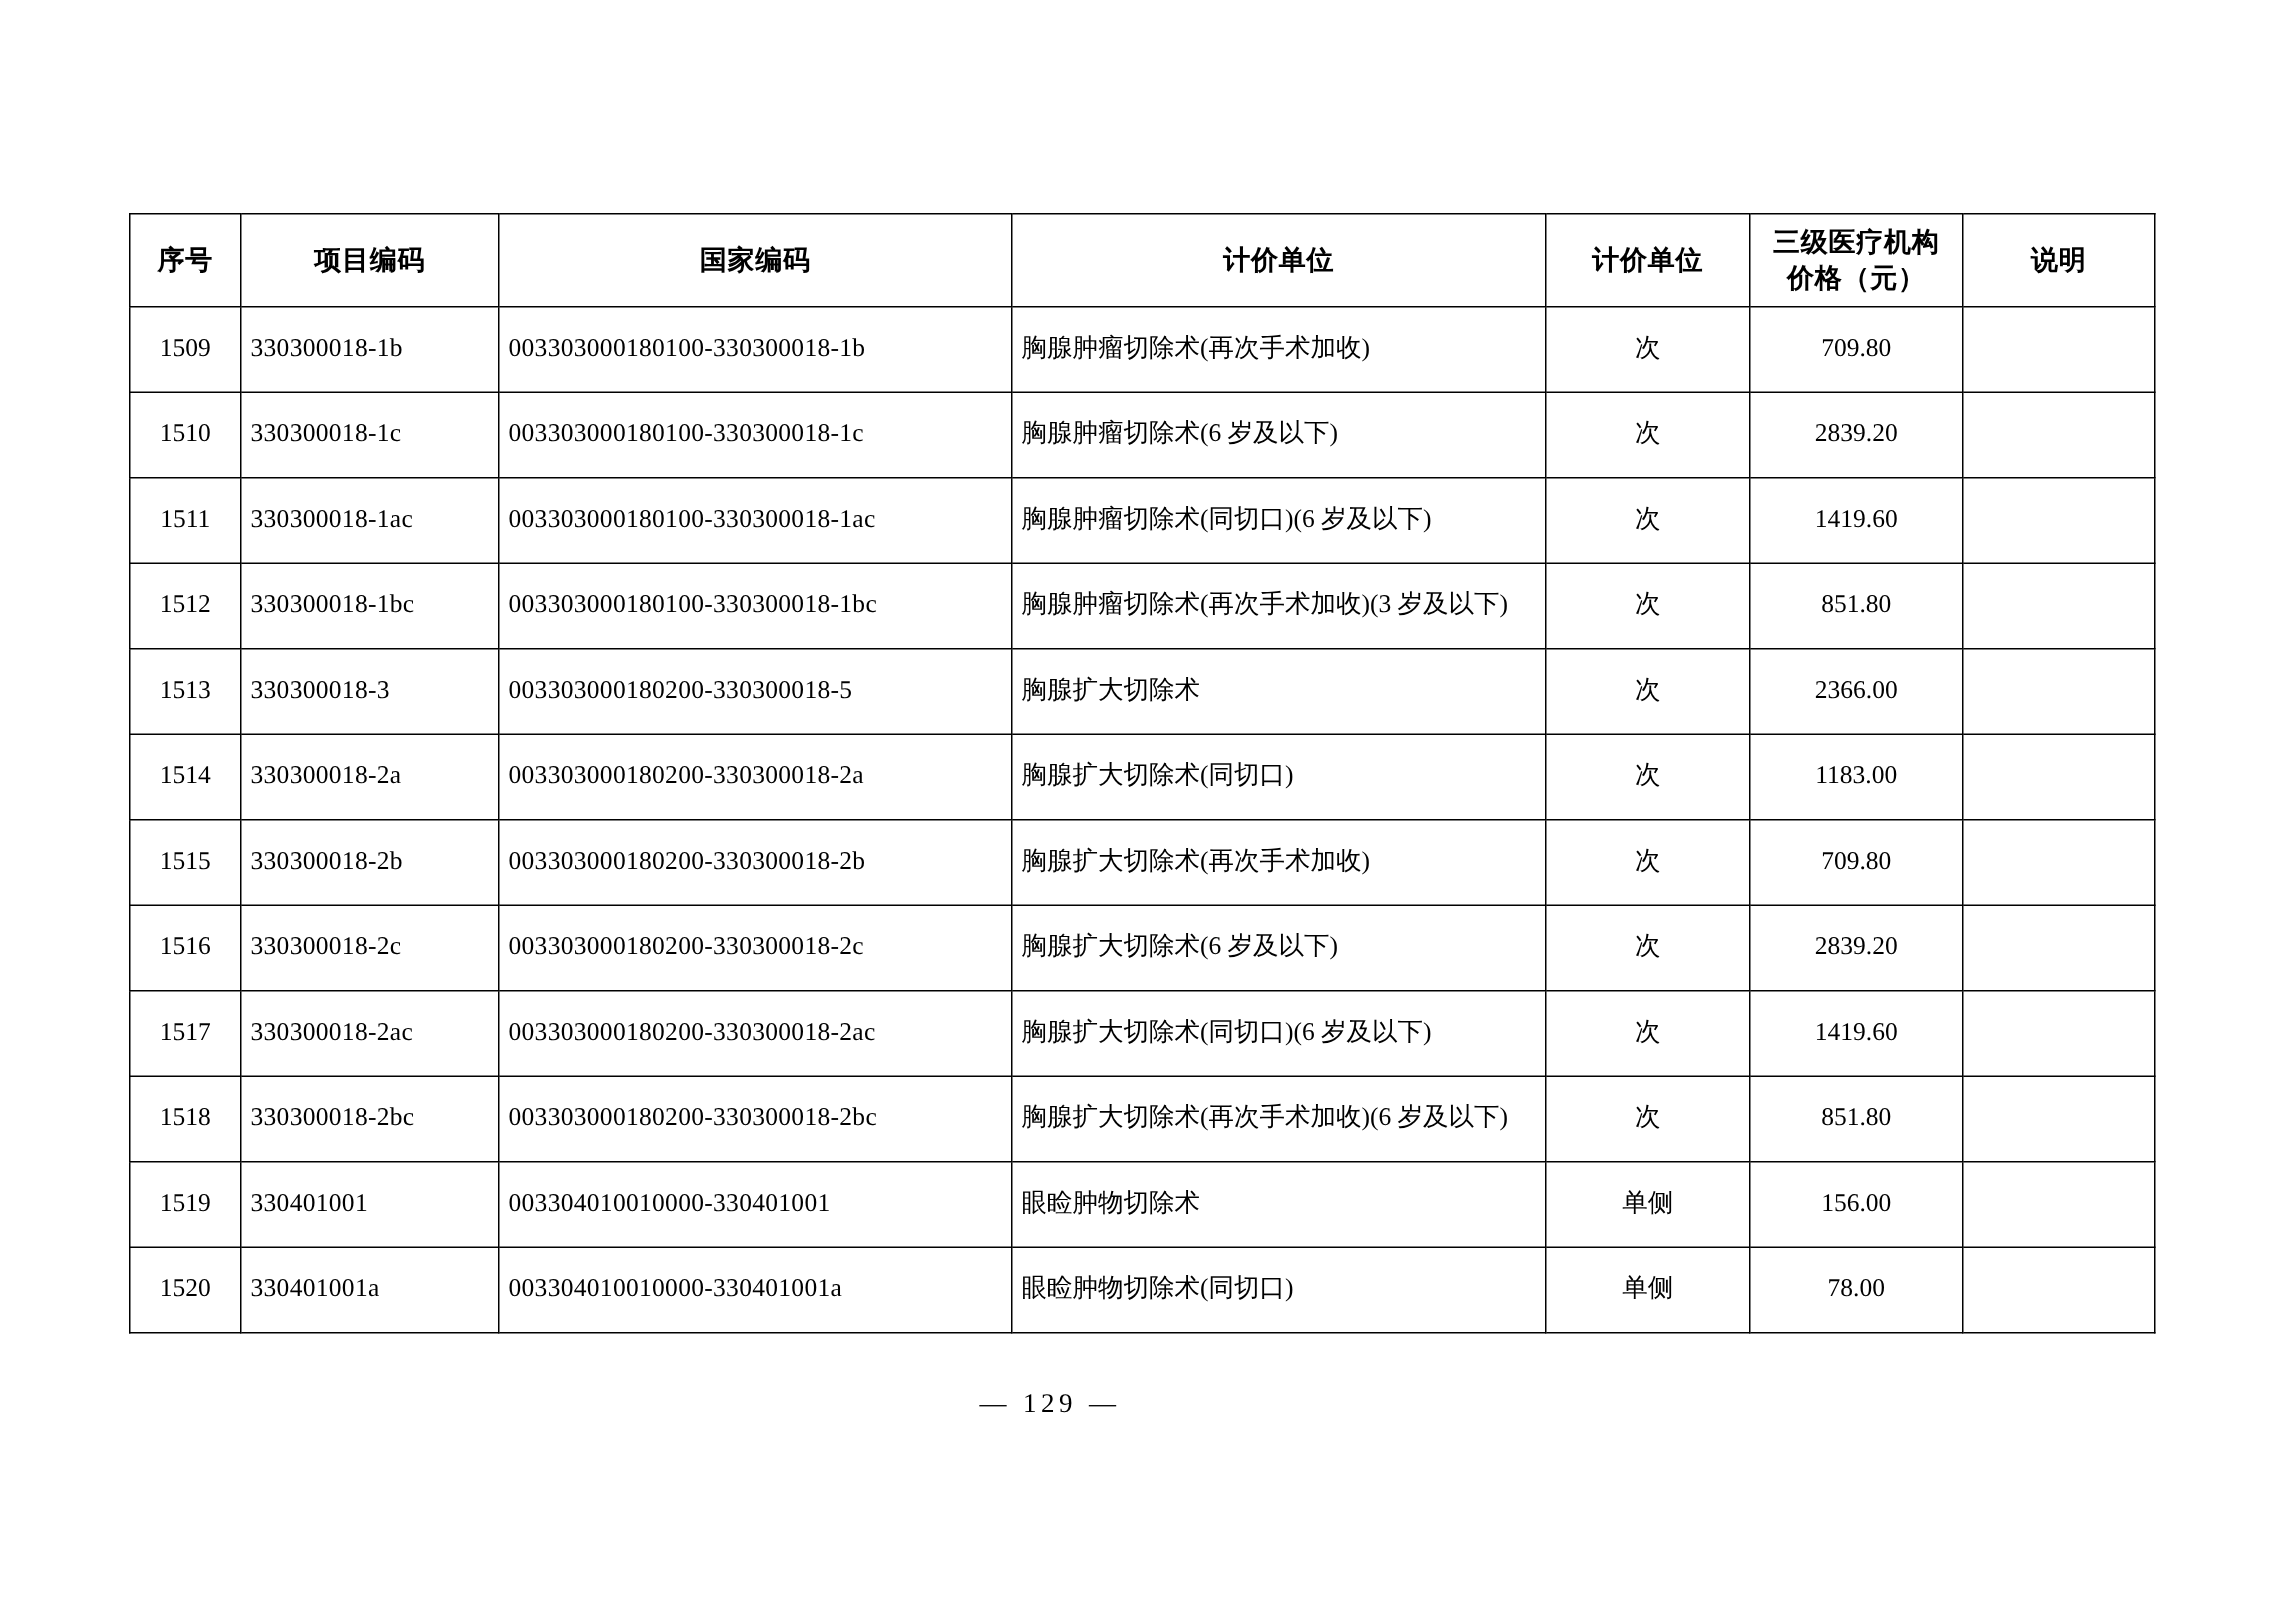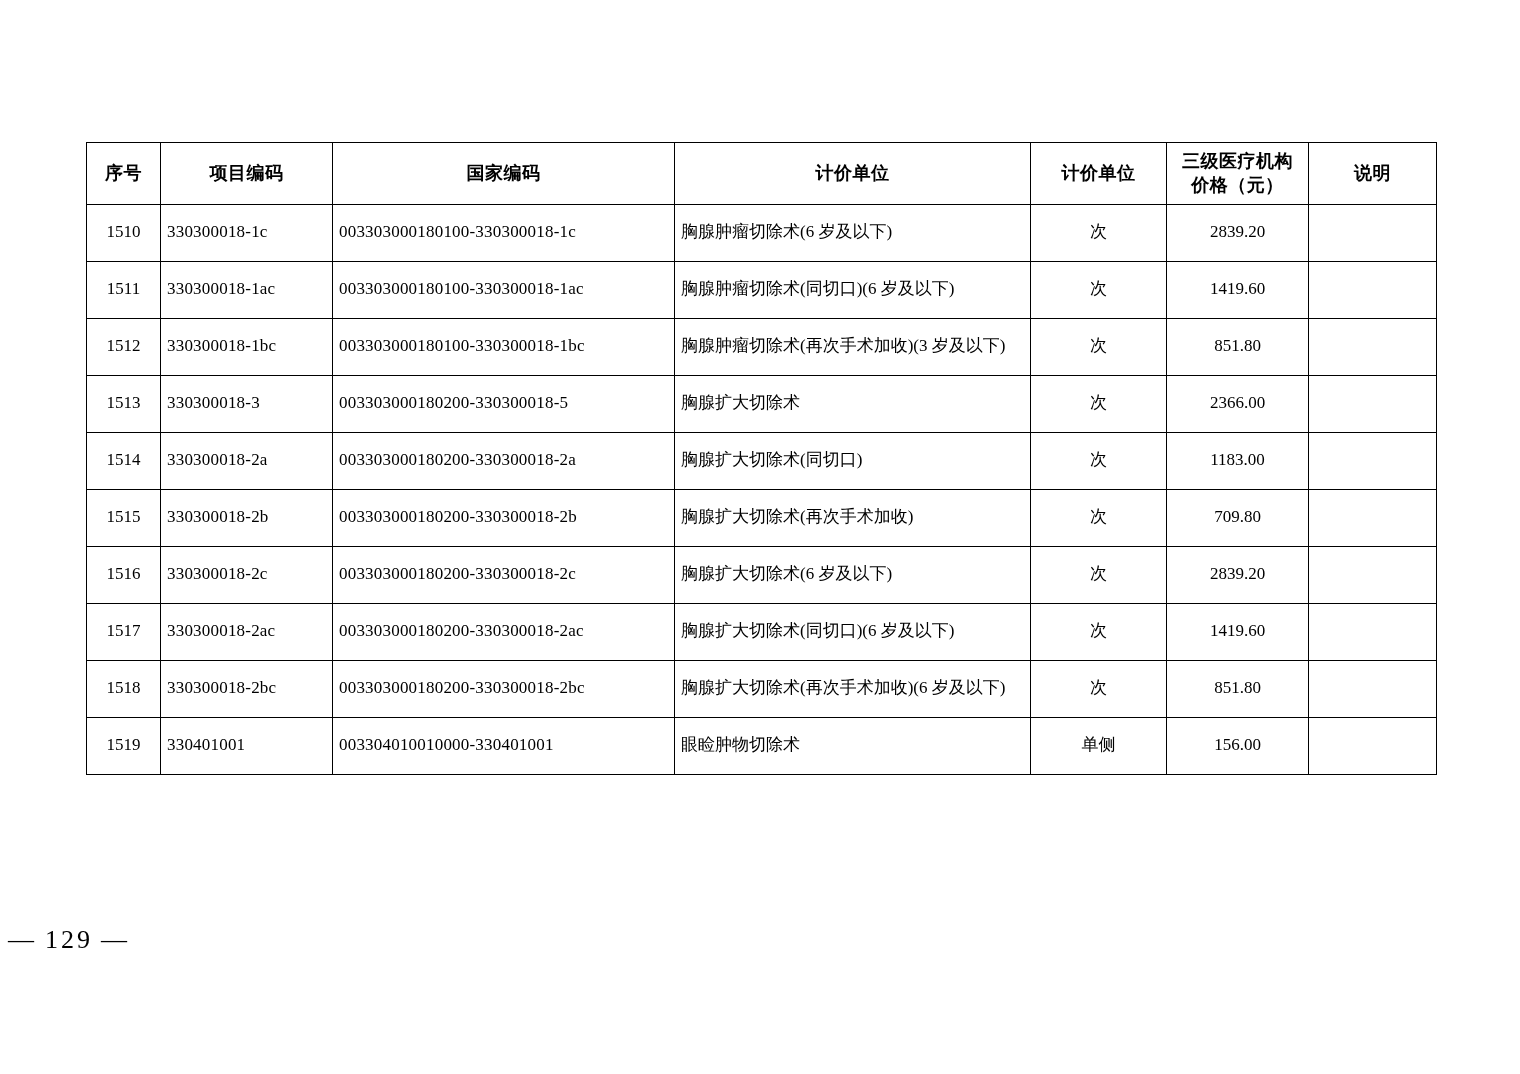--- a/index.html
+++ b/index.html
@@ -82,22 +82,22 @@
     text-align: center;
   }
   tbody tr {
     height: 57px;
   }
   .page-number {
     position: absolute;
     left: 0;
     top: 925px;
     width: 1400px;
-    text-align: left;
-    font-size: 26px;
+    text-align: center;
+    font-size: 18px;
     letter-spacing: 3px;
   }
   .page-number .dash {
     display: inline-block;
     padding: 0 8px;
   }
 </style>
 </head>
 <body>
 
@@ -123,20 +123,29 @@
           <th>计价单位</th>
           <th>
             <div>三级医疗机构</div>
             <div>价格（元）</div>
           </th>
           <th>说明</th>
         </tr>
       </thead>
       <tbody>
         <tr>
+          <td class="idx">1509</td>
+          <td class="code">330300018-1b</td>
+          <td class="nat">003303000180100-330300018-1b</td>
+          <td class="name">胸腺肿瘤切除术(再次手术加收)</td>
+          <td class="unit">次</td>
+          <td class="price">709.80</td>
+          <td class="note"></td>
+        </tr>
+        <tr>
           <td class="idx">1510</td>
           <td class="code">330300018-1c</td>
           <td class="nat">003303000180100-330300018-1c</td>
           <td class="name">胸腺肿瘤切除术(6 岁及以下)</td>
           <td class="unit">次</td>
           <td class="price">2839.20</td>
           <td class="note"></td>
         </tr>
         <tr>
           <td class="idx">1511</td>
@@ -212,20 +221,29 @@
         </tr>
         <tr>
           <td class="idx">1519</td>
           <td class="code">330401001</td>
           <td class="nat">003304010010000-330401001</td>
           <td class="name">眼睑肿物切除术</td>
           <td class="unit">单侧</td>
           <td class="price">156.00</td>
           <td class="note"></td>
         </tr>
+        <tr>
+          <td class="idx">1520</td>
+          <td class="code">330401001a</td>
+          <td class="nat">003304010010000-330401001a</td>
+          <td class="name">眼睑肿物切除术(同切口)</td>
+          <td class="unit">单侧</td>
+          <td class="price">78.00</td>
+          <td class="note"></td>
+        </tr>
       </tbody>
     </table>
   </div>
 
   <div class="page-number">
     <span class="dash">—</span><span>129</span><span class="dash">—</span>
   </div>
 
 </div>
 

